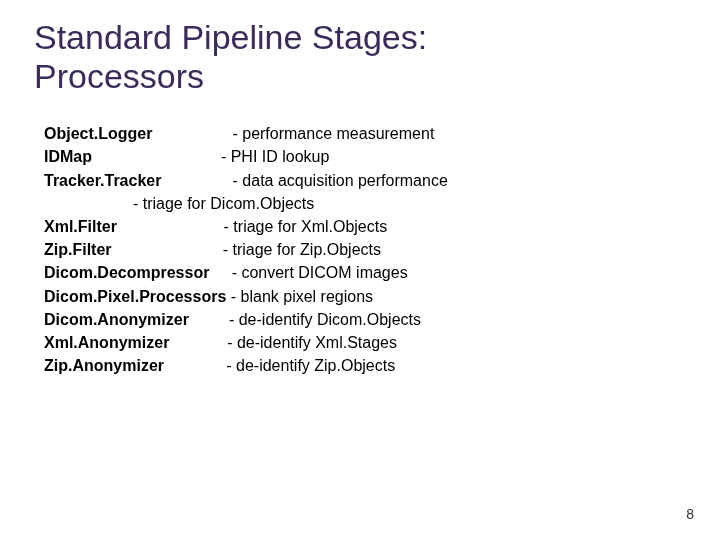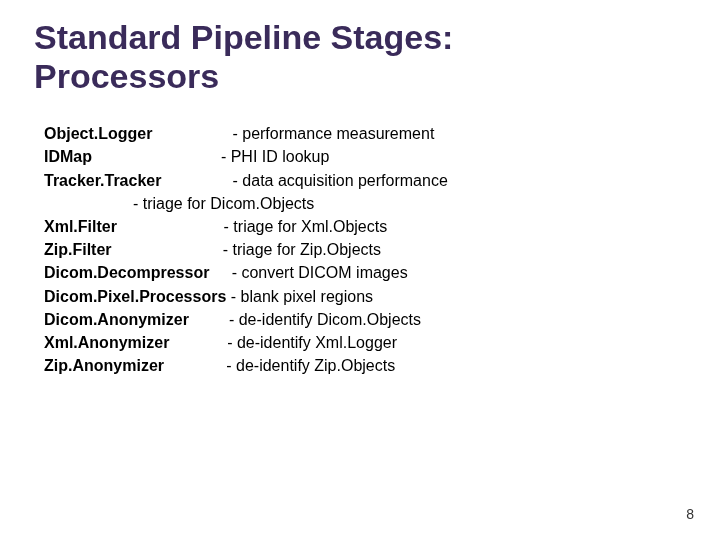--- a/index.html
+++ b/index.html
@@ -14,21 +14,21 @@
   }
   .slide {
     position: relative;
     width: 720px;
     height: 540px;
     box-sizing: border-box;
     padding: 18px 34px 0 34px;
   }
   .title {
     font-size: 34px;
-    font-weight: bold;
+    font-weight: normal;
     line-height: 1.15;
     color: #3a2b5a; 
     margin: 0 0 26px 0;
   }
   .content {
     font-size: 16px;
     line-height: 1.45;
     padding-left: 10px;
   }
   .row {
@@ -99,21 +99,21 @@
         <span class="desc">- blank pixel regions</span>
       </div>
       <div class="row">
         <span class="name">Dicom.Anonymizer</span>
         <span style="white-space: pre;">         </span>
         <span class="desc">- de-identify Dicom.Objects</span>
       </div>
       <div class="row">
         <span class="name">Xml.Anonymizer</span>
         <span style="white-space: pre;">             </span>
-        <span class="desc">- de-identify Xml.Logger</span>
+        <span class="desc">- de-identify Xml.Stages</span>
       </div>
       <div class="row">
         <span class="name">Zip.Anonymizer</span>
         <span style="white-space: pre;">              </span>
         <span class="desc">- de-identify Zip.Objects</span>
       </div>
     </div>
 
   <div class="pageno">8</div>
 </div>

